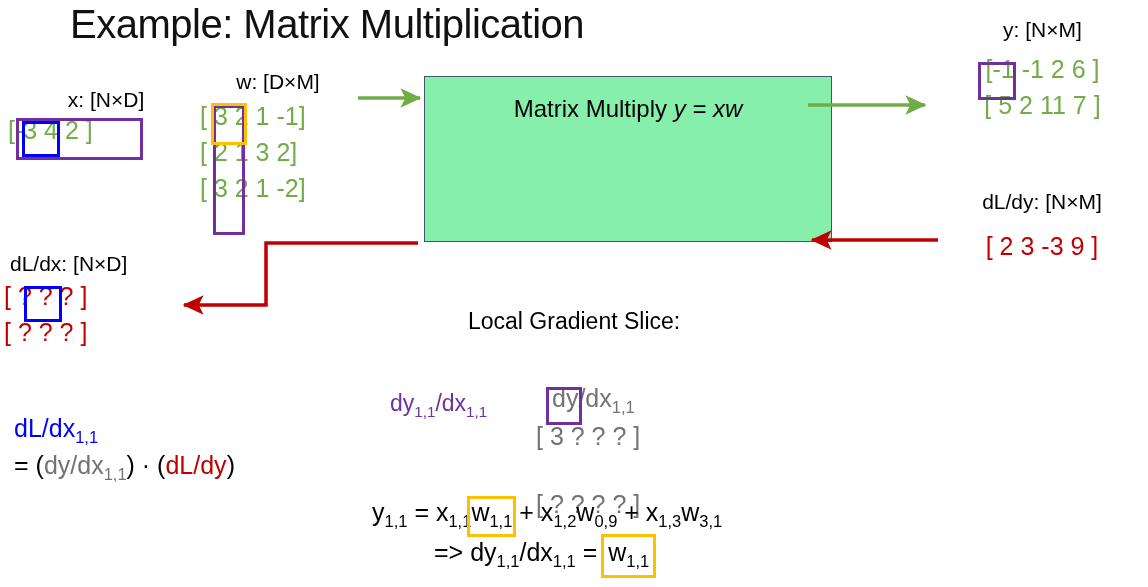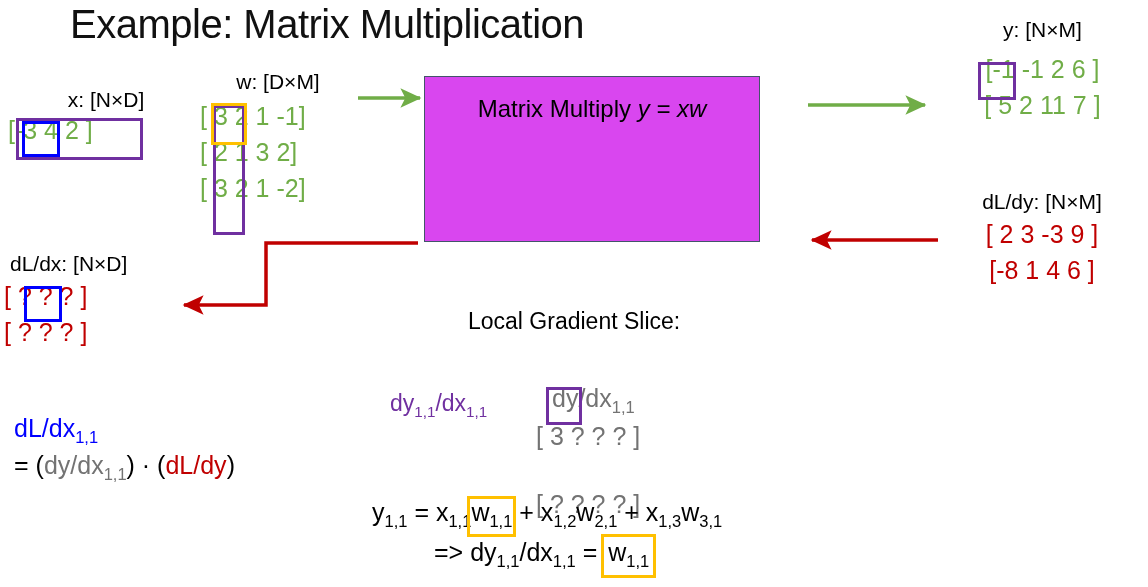--- a/index.html
+++ b/index.html
@@ -40,22 +40,22 @@
   }
   .green { color: #70AD47; }
   .red   { color: #C00000; }
   .orange{ color: #737373; margin-top: 32px; }
   .purple{ color: #7030A0; }
   .blue  { color: #0000FF; }
 
   
   #process-box {
     left: 424px; top: 76px;
-    width: 336px; height: 166px;
-    background: #d946ef;
+    width: 408px; height: 166px;
+    background: #86efac;
     border: 1px solid #44546A;
     box-sizing: border-box;
   }
   #process-box-title {
     position: absolute;
     left: 0; right: 0; top: 18px;
     text-align: center;
     font-size: 24px;
     white-space: nowrap;
   }
@@ -142,22 +142,21 @@
 
 <div class="abs" style="left:940px; top:18px; width:205px;">
   <div class="mat-label" style="text-align:center;">y: [N×M]</div>
   <div class="mat-row green" style="margin-top:9px; text-align:center;">[-1 -1   2   6 ]</div>
   <div class="mat-row green" style="text-align:center;">[ 5   2  11  7 ]</div>
 </div>
 <div class="hl hl-purple" style="left:978px; top:62px; width:38px; height:38px;"></div>
 
 <div class="abs" style="left:938px; top:190px; width:208px;">
   <div class="mat-label" style="text-align:center;">dL/dy: [N×M]</div>
-  <div class="mat-row red" style="margin-top:2px; text-align:center;">[ 2  3 -3  9 ]</div>
-  <div class="mat-row red" style="text-align:center;">[-8  1  4  6 ]</div>
+  <div class="mat-row red" style="margin-top:14px; text-align:center;">[ 2  3 -3  9 ]</div>
 </div>
 
 <div class="abs" style="left:4px; top:252px; width:200px;">
   <div class="mat-label" style="text-align:left; padding-left:6px;">dL/dx: [N×D]</div>
   <div class="mat-row red" style="margin-top:2px;">[  ?    ?    ?   ]</div>
   <div class="mat-row red">[  ?    ?    ?   ]</div>
 </div>
 <div class="hl hl-blue" style="left:24px; top:286px; width:38px; height:36px;"></div>
 
 <div class="abs" style="left:468px; top:308px; font-size:23px; white-space:nowrap;">Local Gradient Slice:</div>
@@ -179,21 +178,21 @@
 <div class="abs" style="left:14px; top:414px;">
   <div class="eq-line blue">
     <span>dL/dx</span><sub>1,1</sub>
   </div>
   <div class="eq-line" style="margin-top:4px;">
     <span style="color:#000000;">= (</span><span class="orange"><span>dy/dx</span><sub>1,1</sub></span><span style="color:#000000;">) · (</span><span class="red">dL/dy</span><span style="color:#000000;">)</span>
   </div>
 </div>
 
 <div class="abs eq-line" style="left:372px; top:498px;">
-  <span>y</span><sub>1,1</sub><span> = x</span><sub>1,1</sub><span style="position:relative; display:inline-block;"><span>w</span><sub>1,1</sub><span class="hl hl-gold" style="left:-4px; top:-2px; right:-4px; bottom:-6px; position:absolute;"></span></span><span> + x</span><sub>1,2</sub><span>w</span><sub>2,1</sub><span> +  x</span><sub>1,3</sub><span>w</span><sub>3,1</sub>
+  <span>y</span><sub>1,1</sub><span> = x</span><sub>1,1</sub><span style="position:relative; display:inline-block;"><span>w</span><sub>1,1</sub><span class="hl hl-gold" style="left:-4px; top:-2px; right:-4px; bottom:-6px; position:absolute;"></span></span><span> + x</span><sub>1,2</sub><span>w</span><sub>0,9</sub><span> +  x</span><sub>1,3</sub><span>w</span><sub>3,1</sub>
 </div>
 
 <div class="abs eq-line" style="left:434px; top:538px;">
   <span>=&gt; dy</span><sub>1,1</sub><span>/dx</span><sub>1,1</sub><span> = </span><span style="position:relative; display:inline-block; margin-left:4px;text-align:right;"><span>w</span><sub>1,1</sub><span class="hl hl-gold" style="left:-7px; top:-4px; right:-7px; bottom:-7px; position:absolute;"></span></span>
 </div>
 
 <svg class="arrow-layer" viewBox="0 0 1148 587" xmlns="http://www.w3.org/2000/svg">
   <defs>
     <marker id="ah-green" markerWidth="7" markerHeight="7" refX="5.6" refY="3.2" orient="auto" markerUnits="strokeWidth">
       <path d="M0,0.4 L6,3.2 L0,6 L1.4,3.2 Z" fill="#70AD47"></path>

